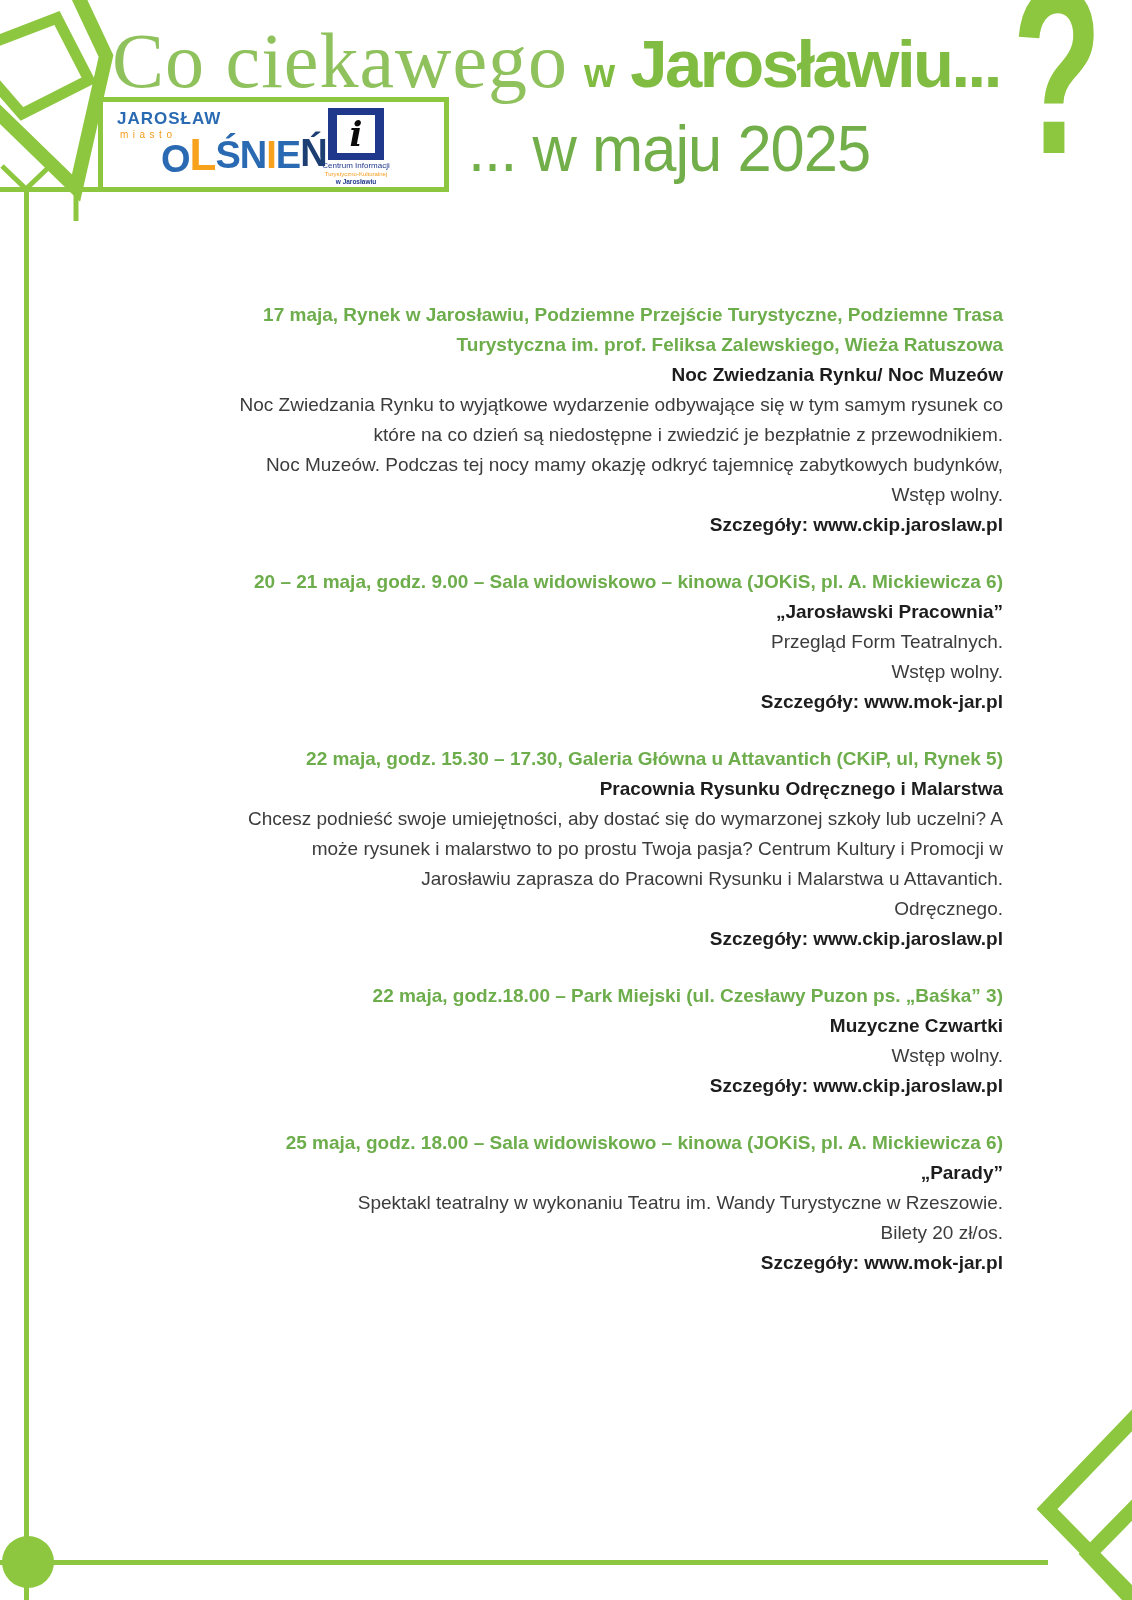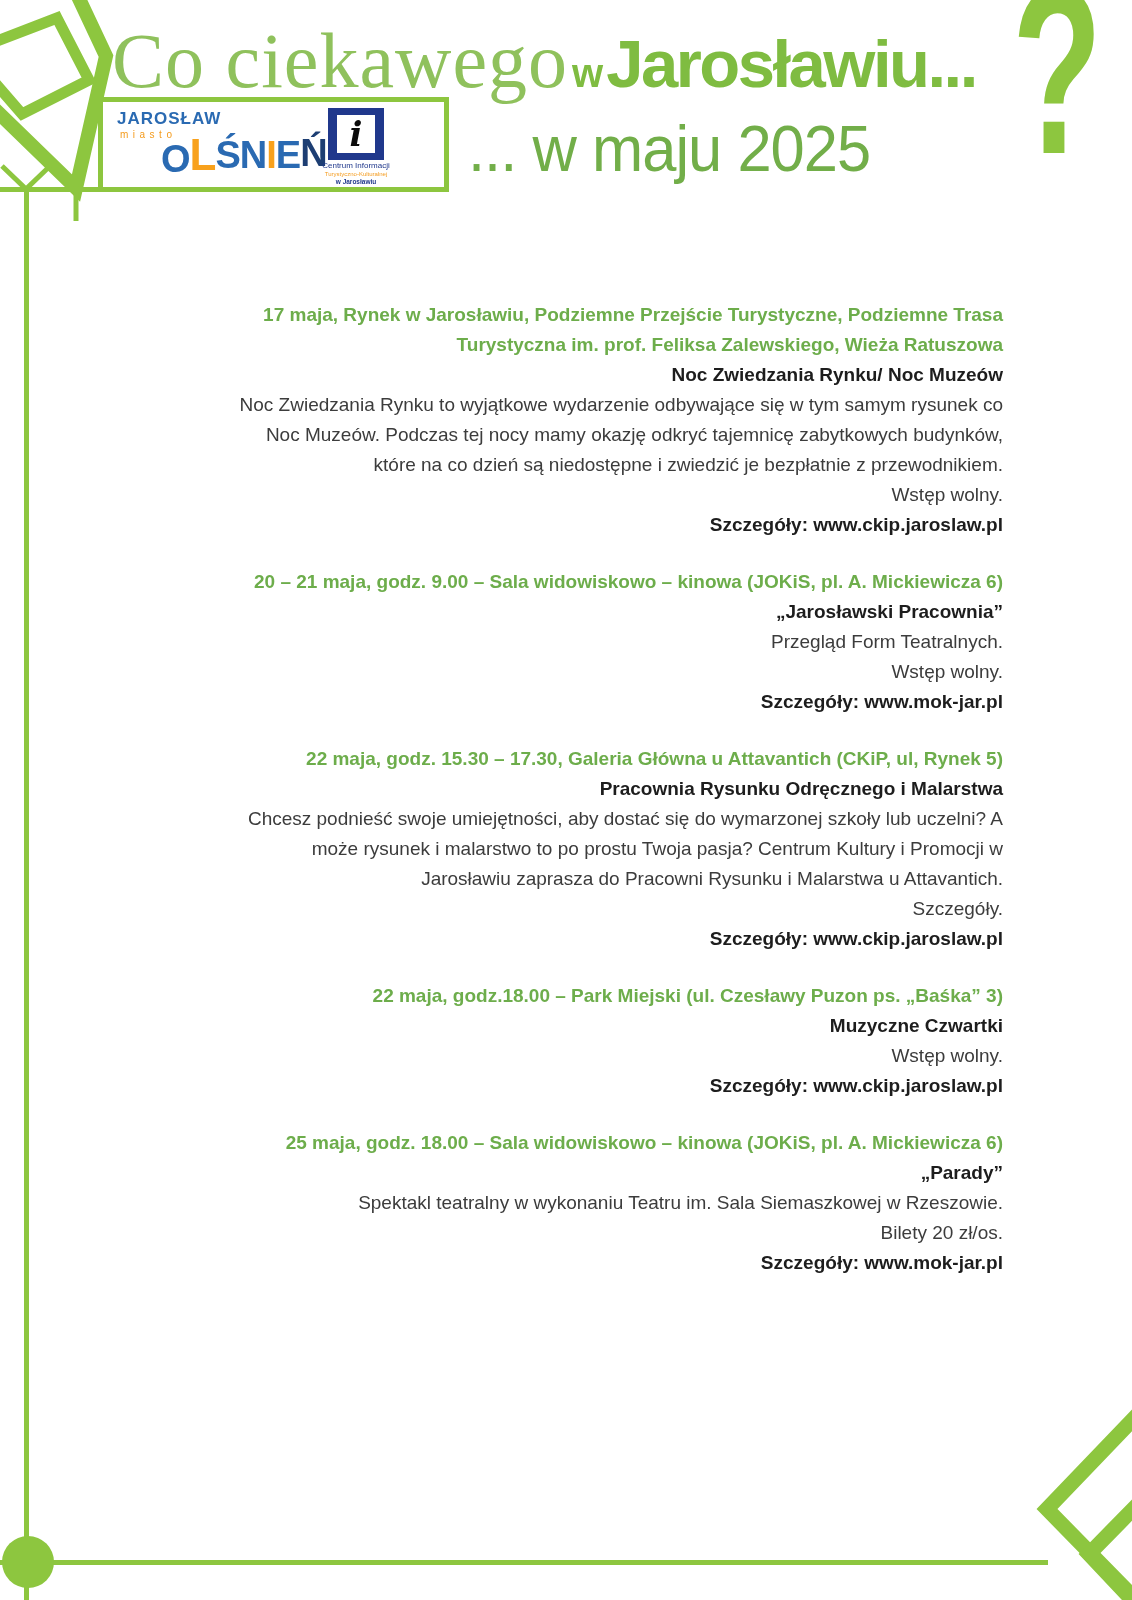--- a/index.html
+++ b/index.html
@@ -18,21 +18,21 @@
     margin:0 auto;
     background:#ffffff;
     overflow:hidden;
     font-family:"Liberation Sans", sans-serif;
   }
   
   .decor{position:absolute;left:0;top:0;width:1132px;height:1600px;pointer-events:none;}
   
   .title-row{
     position:absolute;left:112px;top:16px;
-    display:flex;align-items:baseline;gap:4px;
+    display:flex;align-items:baseline;gap:16px;
     white-space:nowrap;
   }
   .t-serif{
     font-family:"Liberation Serif", serif;
     font-size:78px;color:#8fc15c;letter-spacing:1px;font-weight:400;
   }
   .t-mid{
     font-size:40px;font-weight:bold;color:#7fbc41;letter-spacing:-1px;
   }
   .t-bold{
@@ -153,58 +153,58 @@
     </div>
   </div>
 
   <div class="events">
       <div class="event">
         <div class="edate">17 maja, Rynek w Jarosławiu, Podziemne Przejście Turystyczne, Podziemne Trasa
 Turystyczna im. prof. Feliksa Zalewskiego, Wieża Ratuszowa</div>
         <div class="ebody">
           <div class="etitle">Noc Zwiedzania Rynku/ Noc Muzeów</div>
           <div class="eline">Noc Zwiedzania Rynku to wyjątkowe wydarzenie odbywające się w tym samym rysunek co</div>
+          <div class="eline">które na co dzień są niedostępne i zwiedzić je bezpłatnie z przewodnikiem.</div>
           <div class="eline">Noc Muzeów. Podczas tej nocy mamy okazję odkryć tajemnicę zabytkowych budynków,</div>
-          <div class="eline">które na co dzień są niedostępne i zwiedzić je bezpłatnie z przewodnikiem.</div>
           <div class="eline">Wstęp wolny.</div>
           <div class="edetails">Szczegóły: www.ckip.jaroslaw.pl</div>
         </div>
       </div>
       <div class="event">
         <div class="edate">20 – 21 maja, godz. 9.00 – Sala widowiskowo – kinowa (JOKiS, pl. A. Mickiewicza 6)</div>
         <div class="ebody">
           <div class="etitle">„Jarosławski Pracownia”</div>
           <div class="eline">Przegląd Form Teatralnych.</div>
           <div class="eline">Wstęp wolny.</div>
           <div class="edetails">Szczegóły: www.mok-jar.pl</div>
         </div>
       </div>
       <div class="event">
         <div class="edate">22 maja, godz. 15.30 – 17.30, Galeria Główna u Attavantich (CKiP, ul, Rynek 5)</div>
         <div class="ebody">
           <div class="etitle">Pracownia Rysunku Odręcznego i Malarstwa</div>
           <div class="eline">Chcesz podnieść swoje umiejętności, aby dostać się do wymarzonej szkoły lub uczelni? A</div>
           <div class="eline">może rysunek i malarstwo to po prostu Twoja pasja? Centrum Kultury i Promocji w</div>
           <div class="eline">Jarosławiu zaprasza do Pracowni Rysunku i Malarstwa u Attavantich.</div>
-          <div class="eline">Szczegóły.</div>
+          <div class="eline">Odręcznego.</div>
           <div class="edetails">Szczegóły: www.ckip.jaroslaw.pl</div>
         </div>
       </div>
       <div class="event">
         <div class="edate">22 maja, godz.18.00 – Park Miejski (ul. Czesławy Puzon ps. „Baśka” 3)</div>
         <div class="ebody">
           <div class="etitle">Muzyczne Czwartki</div>
           <div class="eline">Wstęp wolny.</div>
           <div class="edetails">Szczegóły: www.ckip.jaroslaw.pl</div>
         </div>
       </div>
       <div class="event">
         <div class="edate">25 maja, godz. 18.00 – Sala widowiskowo – kinowa (JOKiS, pl. A. Mickiewicza 6)</div>
         <div class="ebody">
           <div class="etitle">„Parady”</div>
-          <div class="eline">Spektakl teatralny w wykonaniu Teatru im. Sala Siemaszkowej w Rzeszowie.</div>
+          <div class="eline">Spektakl teatralny w wykonaniu Teatru im. Wandy Turystyczne w Rzeszowie.</div>
           <div class="eline">Bilety 20 zł/os.</div>
           <div class="edetails">Szczegóły: www.mok-jar.pl</div>
         </div>
       </div>
     </div>
 
 </div>
 
 </body></html>

